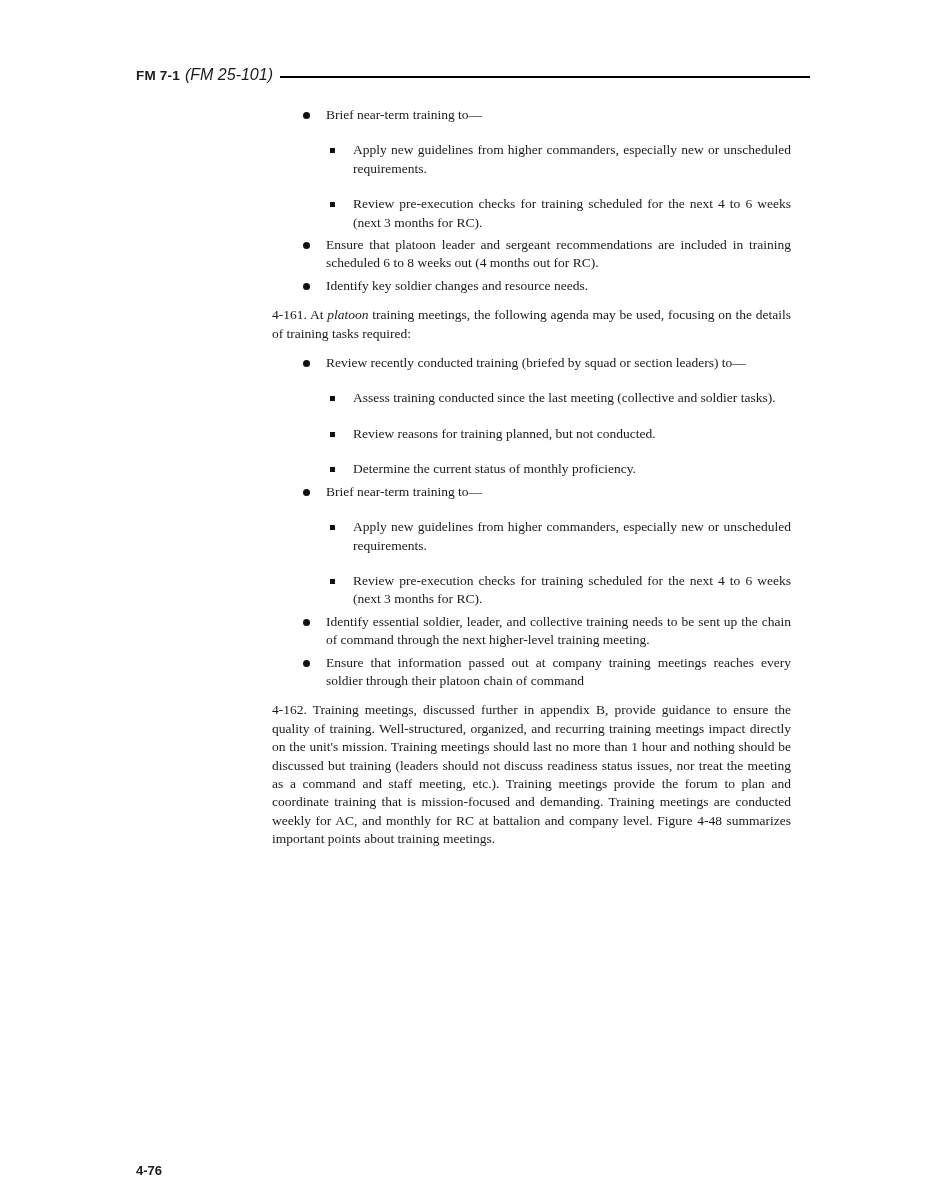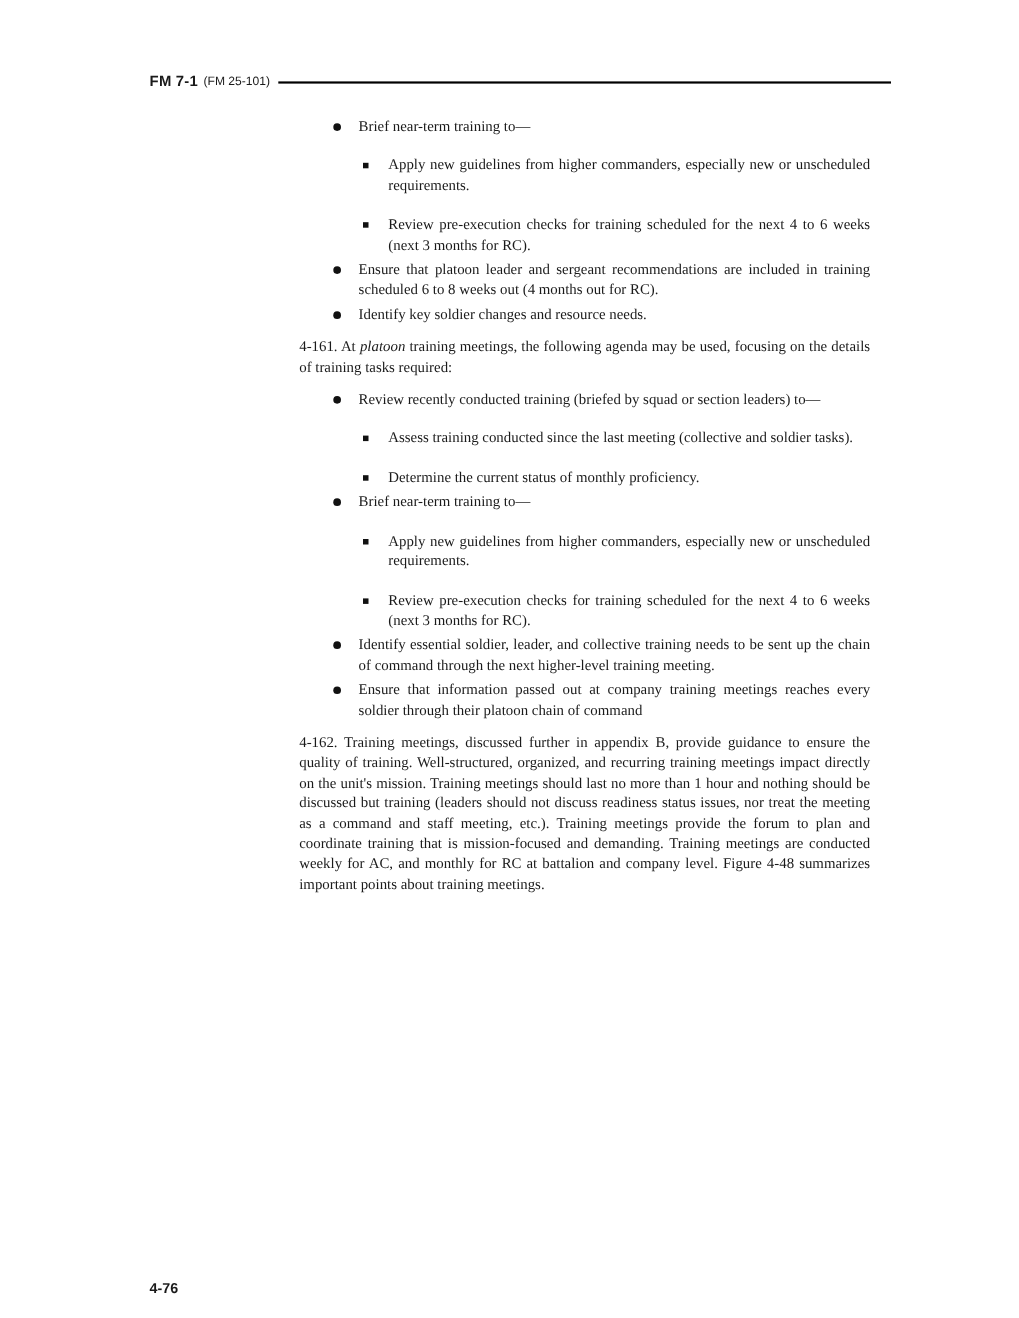--- a/index.html
+++ b/index.html
@@ -22,22 +22,23 @@
     align-items: center;
     font-family: "Liberation Sans", sans-serif;
     white-space: nowrap;
   }
   .manual-number {
     font-weight: bold;
     font-size: 13.5px;
     letter-spacing: 0.2px;
   }
   .manual-reference {
-    font-size: 11px;
+    font-size: 16px;
     margin-left: 5px;
+    font-style: italic;
   }
   .header-rule {
     flex: 1;
     height: 2px;
     background: #000000;
     margin-left: 7px;
     margin-top: 3px;
   }
   
   .body-col {
@@ -142,20 +143,26 @@
       <div class="li2">
         <span class="m2">
             <span class="b2"></span>
           </span>
         <div class="li-text">Assess training conducted since the last meeting (collective and soldier tasks).</div>
       </div>
       <div class="li2">
         <span class="m2">
             <span class="b2"></span>
           </span>
+        <div class="li-text">Review reasons for training planned, but not conducted.</div>
+      </div>
+      <div class="li2">
+        <span class="m2">
+            <span class="b2"></span>
+          </span>
         <div class="li-text">Determine the current status of monthly proficiency.</div>
       </div>
       <div class="li1">
         <span class="m1">
             <span class="b1"></span>
           </span>
         <div class="li-text">Brief near-term training to—</div>
       </div>
       <div class="li2">
         <span class="m2">

